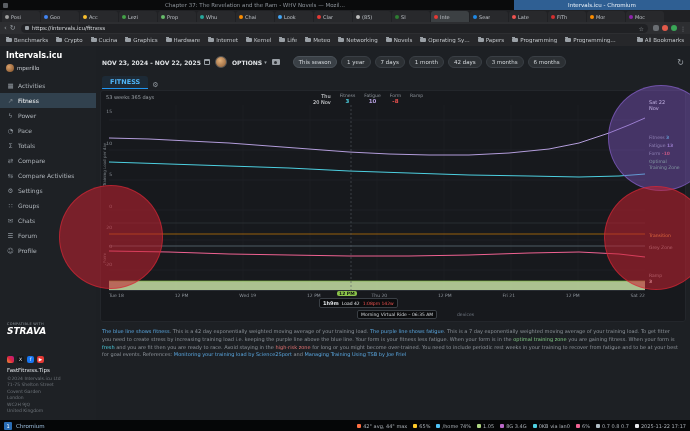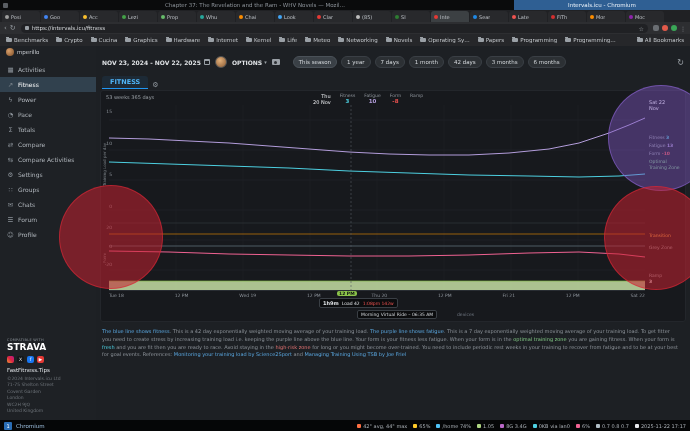--- a/index.html
+++ b/index.html
@@ -43,21 +43,21 @@
   .app{position:absolute;top:46px;left:0;right:0;bottom:11px;display:flex;}
   .sidebar{width:96px;flex:0 0 auto;background:#1e2125;position:relative;}
   .logo{font-size:8px;font-weight:bold;color:#fff;padding:5px 6px 2px;}
   .userrow{display:flex;align-items:center;gap:3px;padding:2px 6px;font-size:5.5px;color:#c7cbd0;}
   .avatar-sm{width:8px;height:8px;border-radius:50%;background:radial-gradient(circle at 35% 35%,#d9a06b,#7d4e27);}
   nav{margin-top:4px;}
   .nav-item{display:flex;align-items:center;gap:4px;height:15px;padding:0 7px;font-size:6px;color:#aeb4ba;}
   .nav-ico{font-size:6.5px;width:7px;text-align:center;color:#8d949b;}
   .side-bottom{position:absolute;left:7px;bottom:5px;right:3px;}
   .compat{font-size:3.5px;color:#8d949b;letter-spacing:.3px;}
-  .strava{font-size:9px;font-weight:bold;color:#fff;margin-bottom:4px;}
+  .strava{font-size:9px;font-weight:bold;font-style:italic;color:#fff;margin-bottom:20px;}
   .socials{display:flex;gap:3px;margin-bottom:4px;}
   .soc{width:7px;height:7px;border-radius:2px;display:flex;align-items:center;justify-content:center;font-size:4.5px;color:#fff;}
   .ig{background:linear-gradient(45deg,#f09433,#dc2743,#bc1888);}
   .xx{background:#14171a;} .fb{background:#1877f2;} .yt{background:#e53935;}
   .fft{font-size:5.5px;color:#dfe3e6;margin-bottom:3px;}
   .fline{font-size:4.5px;color:#6e747a;line-height:1.45;}
 
   .main{flex:1;position:relative;background:#1d2024;}
   .app-header{position:absolute;top:6px;left:6px;right:6px;height:20px;display:flex;align-items:center;gap:5px;}
   .daterange{display:flex;align-items:center;gap:3px;font-size:6px;font-weight:bold;color:#dfe2e5;white-space:nowrap;}
@@ -315,20 +315,21 @@
       </div>
     <div class="bm allbm">
       <span class="bm-ic"></span>
       <span>All Bookmarks</span>
     </div>
   </div>
 
   <div class="app">
 
     <aside class="sidebar">
+      <div class="logo">Intervals.icu</div>
       <div class="userrow">
         <span class="avatar-sm"></span>
         <span>mperillo</span>
       </div>
       <nav>
 
           <div class="nav-item">
             <span class="nav-ico">▦</span>
             <span class="nav-label">Activities</span>
           </div>

